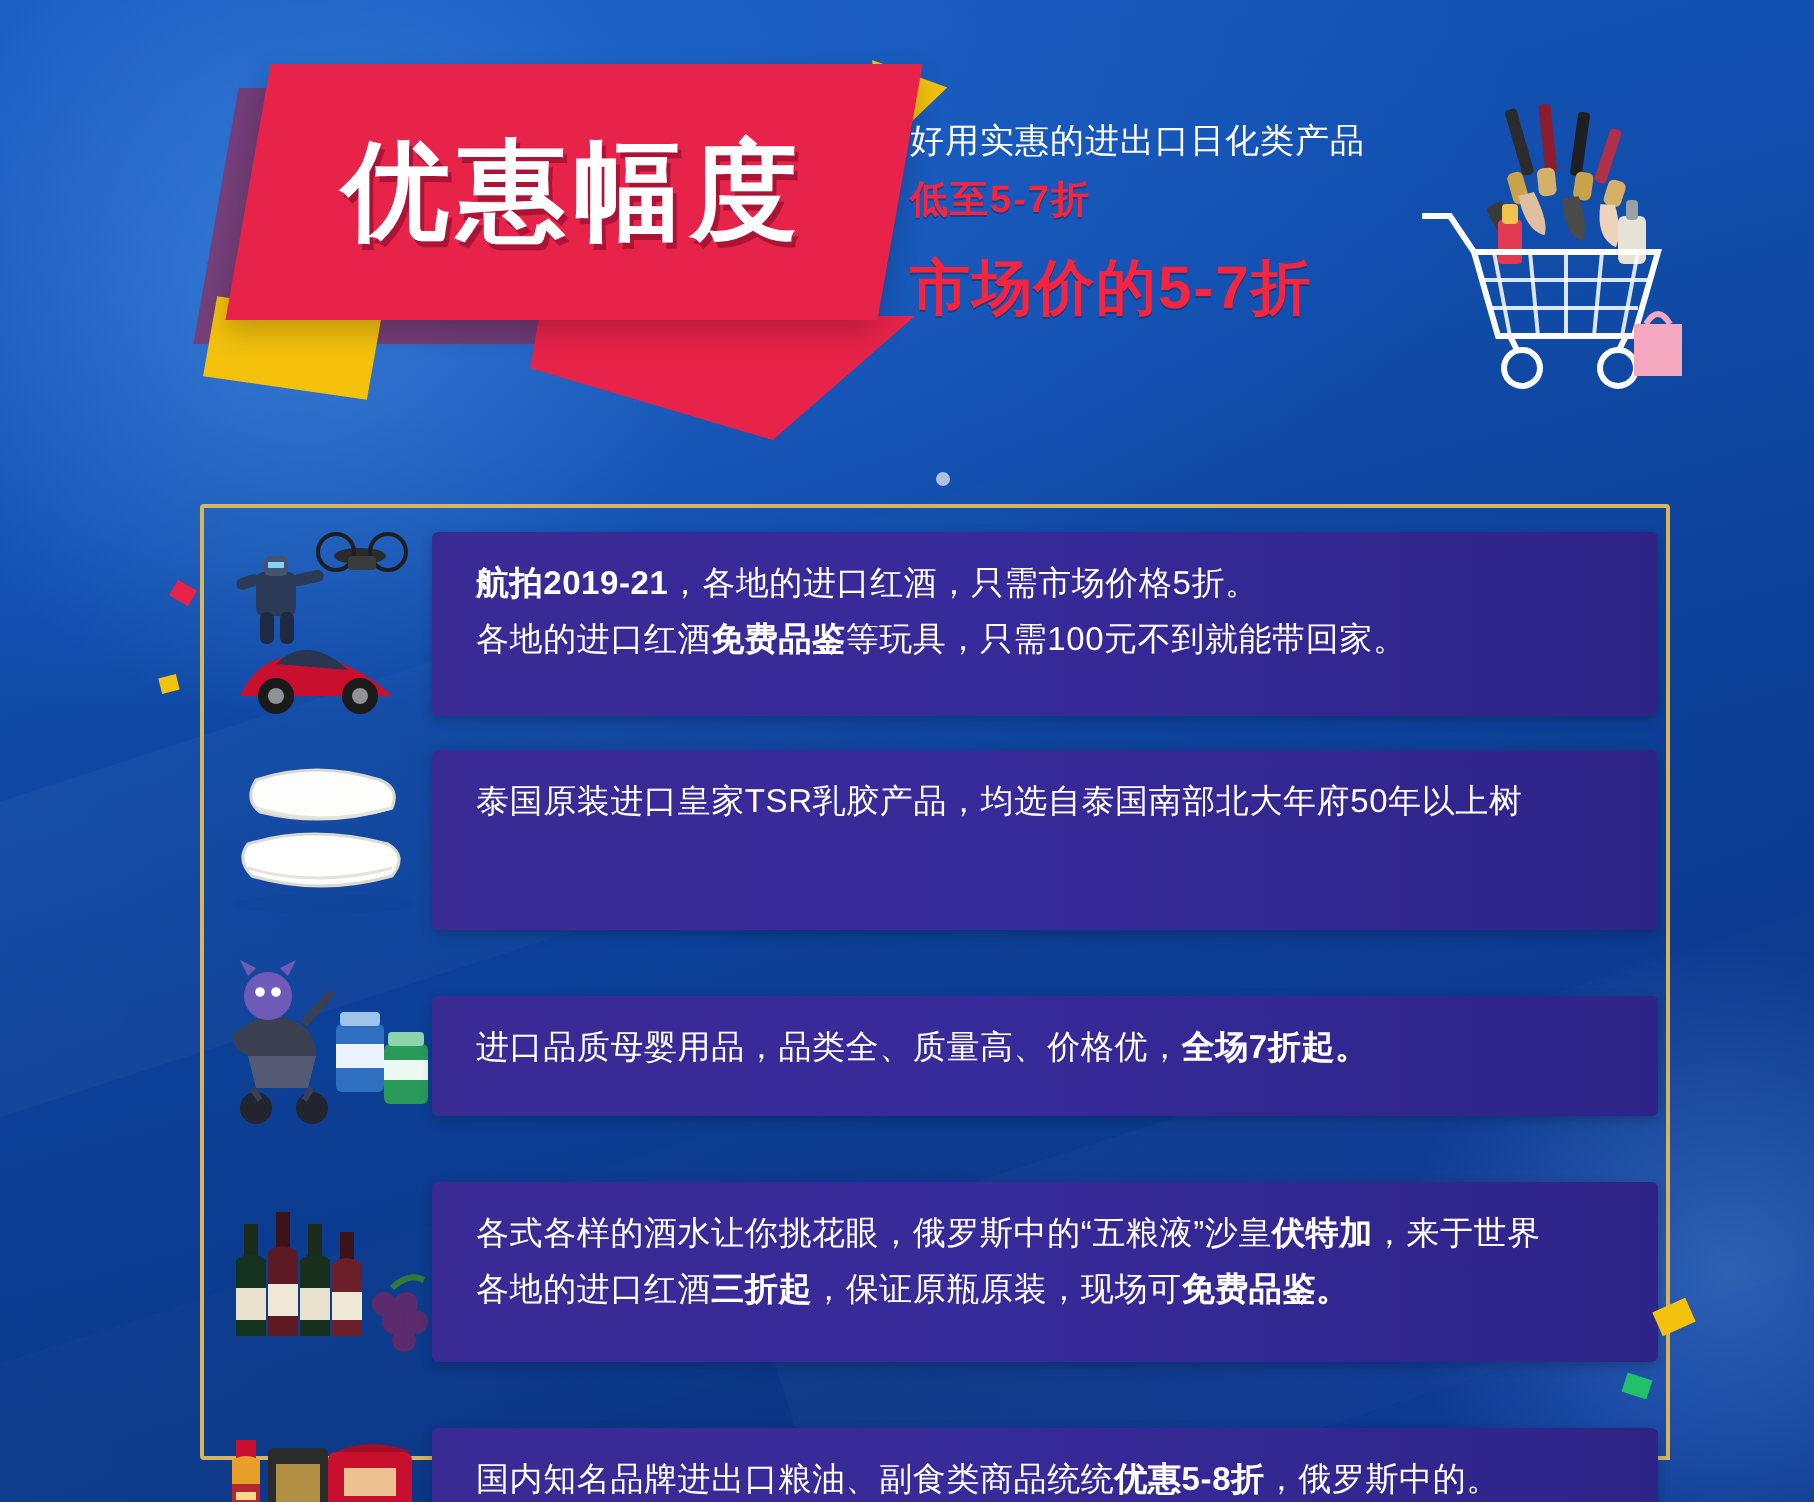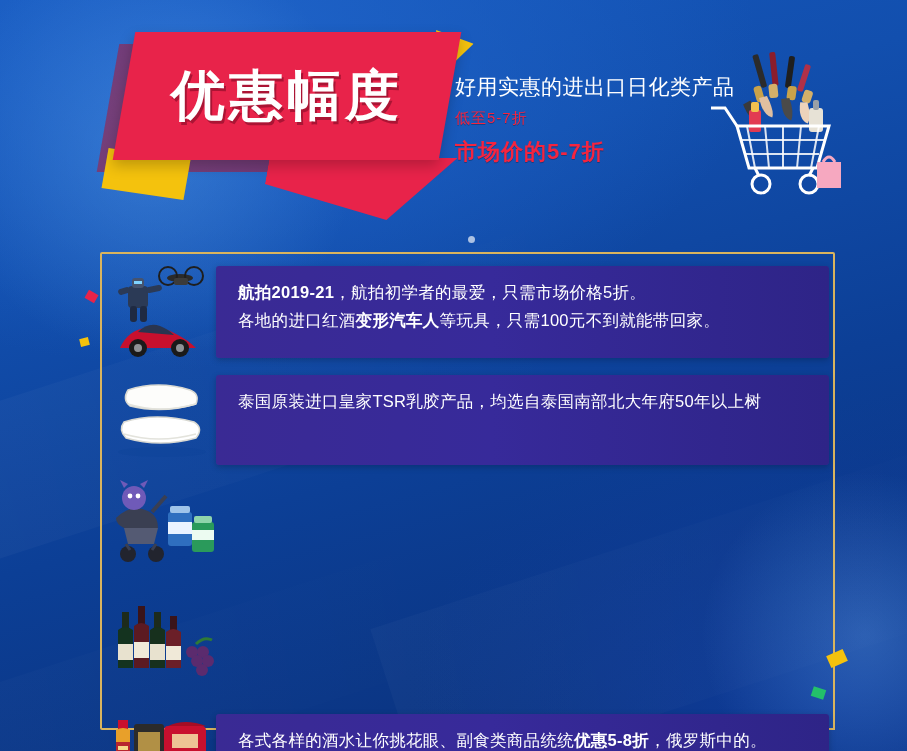--- a/index.html
+++ b/index.html
@@ -68,28 +68,28 @@
     color: #ffffff; font-size: 54px; font-weight: bold; letter-spacing: 4px;
     text-shadow: 2px 3px 0 rgba(120,10,35,0.55);
     transform: skewX(-10deg);
   }
   .ribbon-title span { transform: skewX(10deg); display: inline-block; }
 
   .head-copy {
     position: absolute; left: 455px; top: 58px; width: 300px;
     color: #ffffff; line-height: 1.55;
   }
-  .head-copy .line { font-size: 21px; margin-bottom: 2px; letter-spacing: .5px; margin-top: 13px; }
+  .head-copy .line { font-size: 17px; margin-bottom: 2px; letter-spacing: .5px; }
   .head-copy .hl {
-    color: #f5243f; font-weight: normal; font-size: 15px; letter-spacing: 1px;
+    color: #f5243f; font-weight: bold; font-size: 19px; letter-spacing: 1px;
     display: block; margin: 0 0 6px 0;
     text-shadow: 0 1px 0 rgba(0,0,0,.25);
   }
   .head-copy .hl2 {
-    color: #f5243f; font-weight: bold; font-size: 22px; letter-spacing: 1px;
+    color: #f5243f; font-weight: bold; font-size: 30px; letter-spacing: 1px;
     display: block; margin-top: 4px;
     text-shadow: 0 1px 0 rgba(0,0,0,.25);
   }
 
   
   .cart { position: absolute; left: 705px; top: 52px; width: 150px; height: 155px; }
   .cart svg { display: block; }
 
   
   .frame {
@@ -245,22 +245,22 @@
             <path d="M16 86 q8 -18 26 -20 q16 -2 30 6 q12 6 20 14 z" fill="#c8102e"></path>
             <path d="M34 70 q10 -10 22 -6 q8 3 14 9 z" fill="#2a3550"></path>
             <circle cx="34" cy="86" r="9" fill="#1a1a1a"></circle>
             <circle cx="34" cy="86" r="4" fill="#8f9296"></circle>
             <circle cx="76" cy="86" r="9" fill="#1a1a1a"></circle>
             <circle cx="76" cy="86" r="4" fill="#8f9296"></circle>
           </g>
         </svg>
       </div>
       <div class="bar">
-          <div><b>航拍2019-21</b><span>，航拍初学者的最爱，只需市场价格5折。</span></div>
-          <div><span>各地的进口红酒</span><b>变形汽车人</b><span>等玩具，只需100元不到就能带回家。</span></div>
+          <div><b>航拍2019-21</b><span>，各地的进口红酒，只需市场价格5折。</span></div>
+          <div><span>各地的进口红酒</span><b>免费品鉴</b><span>等玩具，只需100元不到就能带回家。</span></div>
         </div>
     </div>
 
     <div class="row r2">
       <div class="thumb">
         <svg class="art" viewBox="0 0 118 100">
           <path d="M24 20 q30 -10 62 0 q10 4 6 14 q-34 10 -66 2 q-8 -6 -2 -16 z" fill="#fdfdfb" stroke="#d9d9d2" stroke-width="1.5"></path>
           <path d="M24 34 q32 10 68 0" fill="none" stroke="#e3e3dc" stroke-width="1.5"></path>
           <path d="M20 52 q32 -10 70 0 q10 6 2 16 q-36 10 -70 0 q-8 -8 -2 -16 z" fill="#ffffff" stroke="#d9d9d2" stroke-width="1.5"></path>
           <path d="M20 64 q34 10 72 0" fill="none" stroke="#e3e3dc" stroke-width="1.5"></path>
@@ -296,20 +296,23 @@
           <g>
             <rect x="64" y="34" width="24" height="34" rx="3" fill="#2f6fbf"></rect>
             <rect x="64" y="44" width="24" height="12" fill="#eaf3ff"></rect>
             <rect x="66" y="28" width="20" height="7" rx="2" fill="#9fc4ea"></rect>
             <rect x="88" y="44" width="22" height="30" rx="3" fill="#2a9a5b"></rect>
             <rect x="88" y="52" width="22" height="10" fill="#ecfbf1"></rect>
             <rect x="90" y="38" width="18" height="7" rx="2" fill="#8fd4ab"></rect>
           </g>
         </svg>
       </div>
+      <div class="bar">
+          <div><span>进口品质母婴用品，品类全、质量高、价格优，</span><b>全场7折起。</b></div>
+        </div>
     </div>
 
     <div class="row r4">
       <div class="thumb">
         <svg class="art" viewBox="0 0 118 100">
           <g>
             <rect x="18" y="26" width="7" height="18" fill="#1d2b1b"></rect>
             <path d="M14 44 q7 -6 15 0 v38 h-15 z" fill="#14331f"></path>
             <rect x="14" y="58" width="15" height="16" fill="#e8e2cf"></rect>
             <rect x="34" y="20" width="7" height="20" fill="#3a1419"></rect>
@@ -326,20 +329,24 @@
           <g fill="#5b2b6e">
             <circle cx="88" cy="66" r="6"></circle>
               <circle cx="99" cy="66" r="6"></circle>
             <circle cx="93" cy="75" r="6"></circle>
               <circle cx="104" cy="75" r="6"></circle>
             <circle cx="98" cy="84" r="6"></circle>
           </g>
           <path d="M92 58 q8 -8 16 -4" stroke="#2f7a36" stroke-width="3" fill="none"></path>
         </svg>
       </div>
+      <div class="bar">
+          <div><span>各式各样的酒水让你挑花眼，俄罗斯中的“五粮液”沙皇</span><b>伏特加</b><span>，来于世界</span></div>
+          <div><span>各地的进口红酒</span><b>三折起</b><span>，保证原瓶原装，现场可</span><b>免费品鉴。</b></div>
+        </div>
     </div>
 
     <div class="row r5">
       <div class="thumb">
         <svg class="art" viewBox="0 0 118 100">
 
           <g>
             <rect x="14" y="26" width="10" height="10" fill="#c8102e"></rect>
             <path d="M12 36 q7 -4 14 0 v44 h-14 z" fill="#e8a02a"></path>
             <rect x="12" y="48" width="14" height="20" fill="#b8262f"></rect>
@@ -354,21 +361,21 @@
 
           <g>
             <path d="M64 32 h34 q4 0 4 5 v42 q0 4 -4 4 h-34 q-4 0 -4 -4 v-42 q0 -5 4 -5 z" fill="#c8102e"></path>
             <path d="M68 40 h26 v14 h-26 z" fill="#f2d7a0" opacity=".9"></path>
             <path d="M68 60 h26 v5 h-26 z" fill="#ffffff" opacity=".7"></path>
             <path d="M64 32 q17 -8 38 0" fill="#a50d24"></path>
           </g>
         </svg>
       </div>
       <div class="bar">
-          <div><span>各式各样的酒水让你挑花眼、副食类商品统统</span><b>优惠5-8折</b><span>，俄罗斯中的。</span></div>
+          <div><span>国内知名品牌进出口粮油、副食类商品统统</span><b>优惠5-8折</b><span>，俄罗斯中的。</span></div>
         </div>
     </div>
 
   </div>
 
   <div class="confetti c-y1"></div>
   <div class="confetti c-g1"></div>
   <div class="confetti c-r1"></div>
   <div class="confetti c-y2"></div>
   <div class="confetti c-w1"></div>

